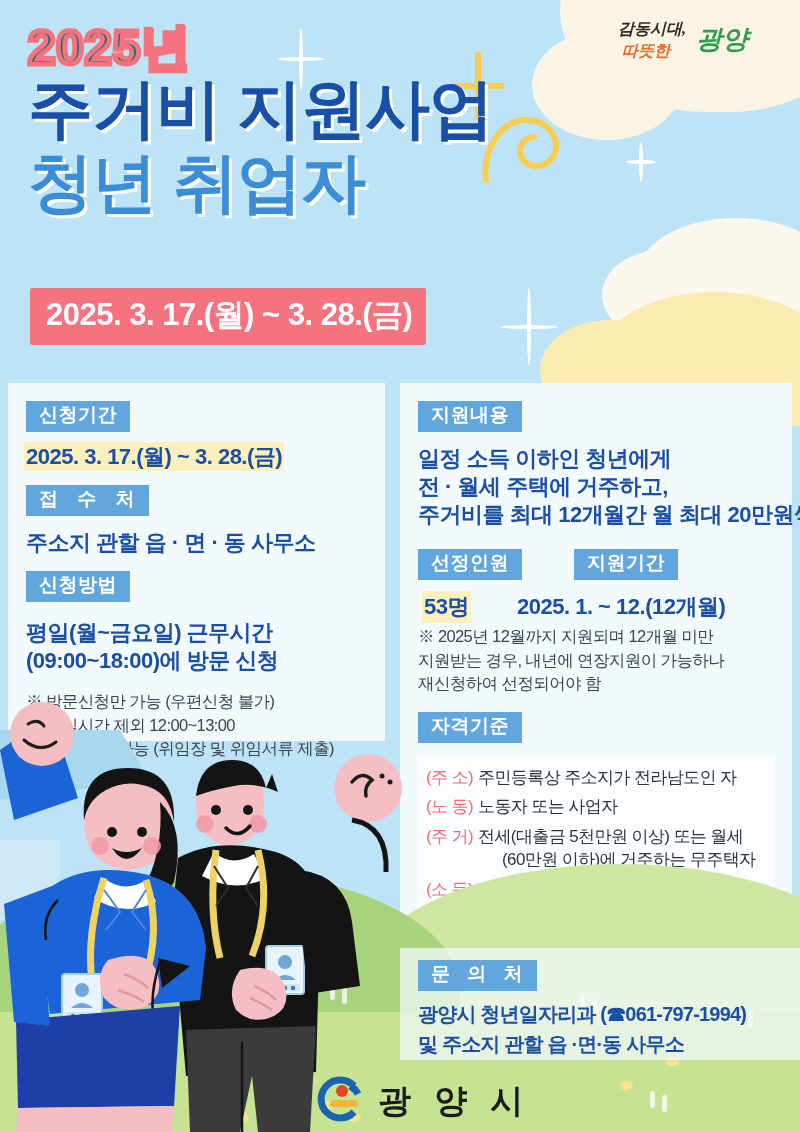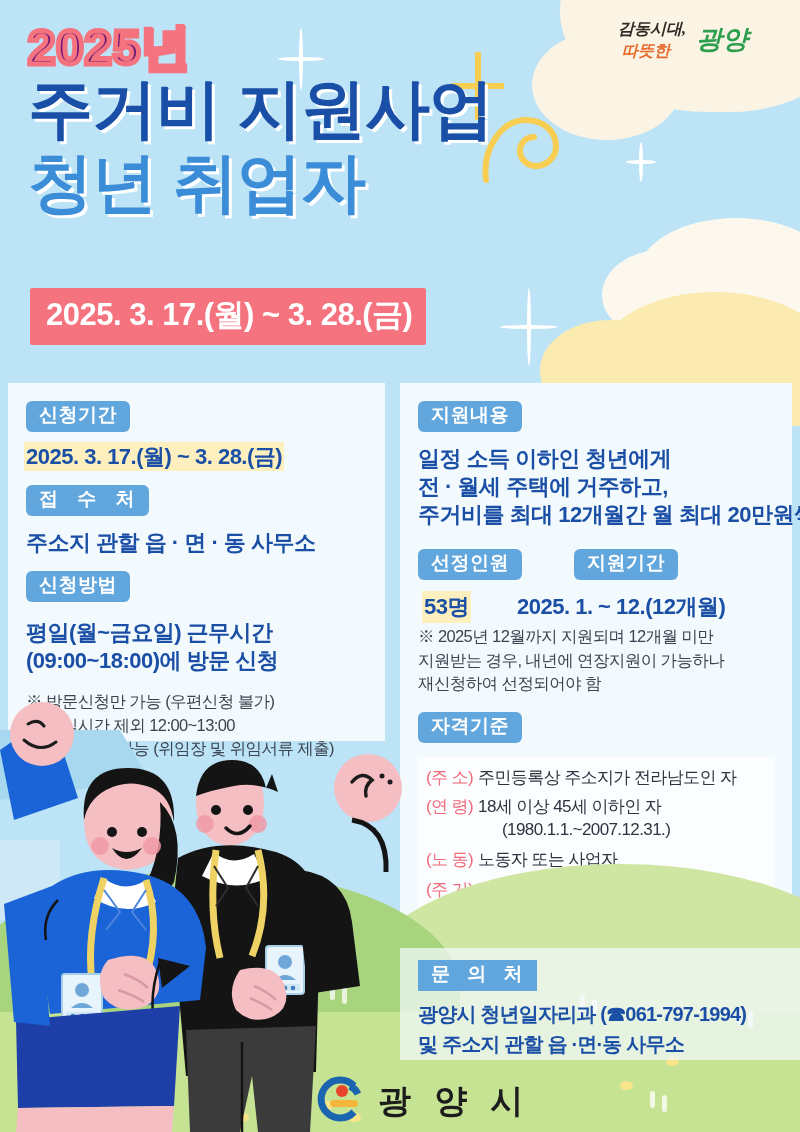--- a/index.html
+++ b/index.html
@@ -82,21 +82,21 @@
   
   .brand-logo {
     position: absolute; top: 12px; left: 600px;
     width: 180px; height: 58px;
   }
   .hdr {
     position: absolute; left: 28px; top: 22px; width: 560px;
   }
   .year {
     font-size: 49px; font-weight: 700; letter-spacing: 1px;
-    color: #701a75;
+    color: #0f766e;
     -webkit-text-stroke: 5px #F5737F;
     line-height: 1.04;
   }
   .t-line {
     font-size: 65px; font-weight: 700; line-height: 1.05;
     letter-spacing: -1px;
     color: #3C8DD8;
     text-shadow: 3px 3px 0 #FFFFFF;
   }
   .t-line.dark {
@@ -138,21 +138,21 @@
     font-size: 22px; line-height: 1.28;
     letter-spacing: -0.5px;
   }
   .note {
     color: #3B4450; font-size: 16.5px; line-height: 1.42;
     letter-spacing: -0.6px; font-weight: 400;
   }
 
   .sect { margin-top: 14px; }
   .sect:first-child { margin-top: 0; }
-  .sect .badge { margin-bottom: 7px; border-radius: 6px; }
+  .sect .badge { margin-bottom: 7px; }
   .mark-under {
     display: inline-block; position: relative;
   }
   .mark-under::after {
     content: ""; position: absolute; left: 0; right: 0;
     bottom: -3px; height: 11px; background: #FDF0BE; z-index: -1;
   }
   .mark-box {
     background: #FDF0BE; box-shadow: 0 0 0 2px #FDF0BE;
   }
@@ -355,27 +355,20 @@
 
     <div class="sect" style="margin-top:16px;">
       <span class="badge">자격기준</span>
       <div class="qual-box">
 
         <div class="qual-row">
           <span class="qual-key">(주 소)</span>
           <span class="qual-val">주민등록상 주소지가 전라남도인 자</span>
         </div>
 
-        <div class="qual-row">
-          <span class="qual-key">(연 령)</span>
-          <span class="qual-val">
-            <span>18세 이상 45세 이하인 자</span>
-            <span class="ind">(1980.1.1.~2007.12.31.)</span>
-          </span>
-        </div>
 
         <div class="qual-row">
           <span class="qual-key">(노 동)</span>
           <span class="qual-val">노동자 또는 사업자</span>
         </div>
 
         <div class="qual-row">
           <span class="qual-key">(주 거)</span>
           <span class="qual-val">
             <span>전세(대출금 5천만원 이상) 또는 월세</span>

